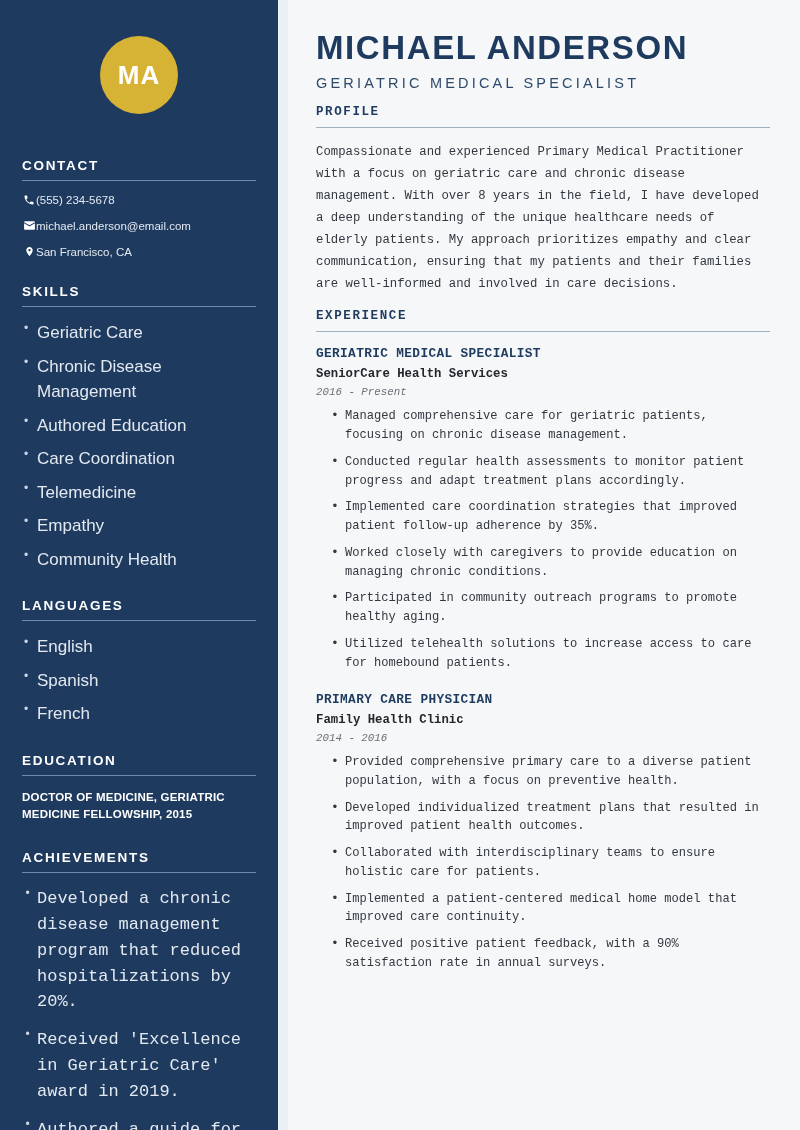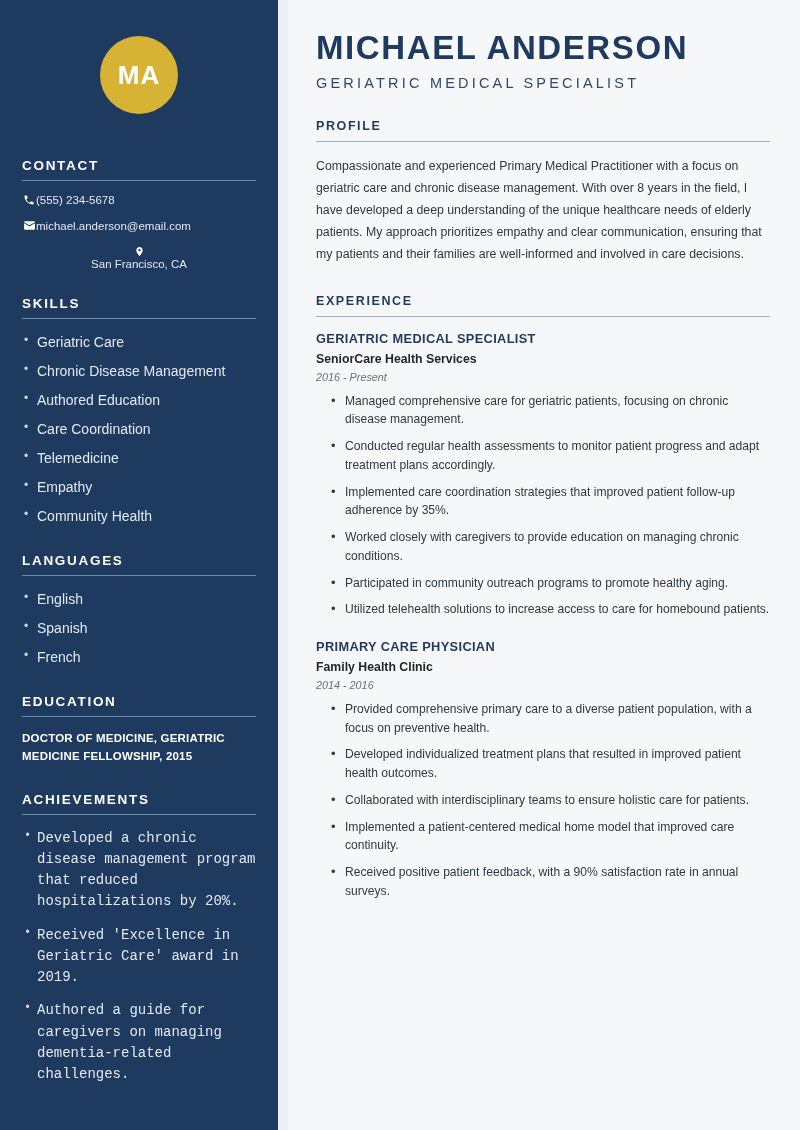--- a/index.html
+++ b/index.html
@@ -75,37 +75,37 @@
   }
 
   
   .contact-row {
     display: flex;
     align-items: center;
     margin-bottom: 13px;
     font-size: 11.5px;
     color: #e3e9f0;
   }
-  .contact-row:last-child { margin-bottom: 0; flex-direction: column; }
+  .contact-row:last-child { margin-bottom: 0; }
 
   .c-icon {
     width: 14px;
     min-width: 14px;
     display: flex;
     align-items: center;
     justify-content: center;
   }
   .c-icon svg { display: block; fill: #ffffff; }
 
   
   ul.side-list { list-style: none; }
   ul.side-list li {
     position: relative;
     padding-left: 15px;
-    font-size: 14px;
+    font-size: 17px;
     line-height: 1.5;
     color: #e3e9f0;
     margin-bottom: 8.5px;
   }
   ul.side-list li::before {
     content: "•";
     position: absolute;
     left: 2px;
     top: -1px;
     color: #cbd6e2;
@@ -142,21 +142,21 @@
     line-height: 1.1;
   }
 
   .subtitle {
     margin-top: 9px;
     font-size: 14.5px;
     letter-spacing: 3.2px;
     color: #2e4a6b;
   }
 
-  .main-section { margin-top: 28px; }
+  .main-section { margin-top: 14px; font-family: Liberation Mono, monospace; }
 
   .main-heading {
     font-size: 12.5px;
     font-weight: 700;
     letter-spacing: 1.6px;
     color: #1e3a5f;
     padding-bottom: 8px;
   }
 
   .main-rule {

